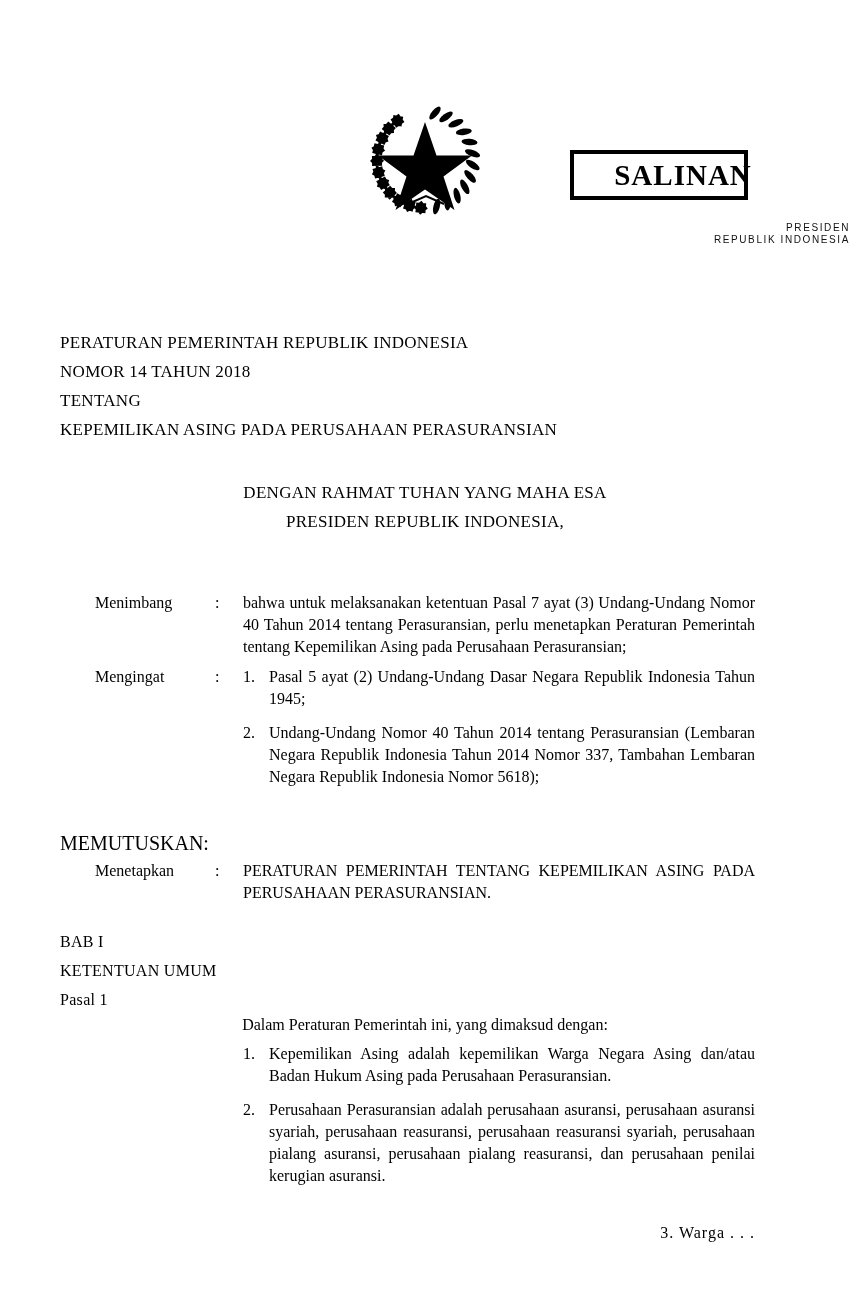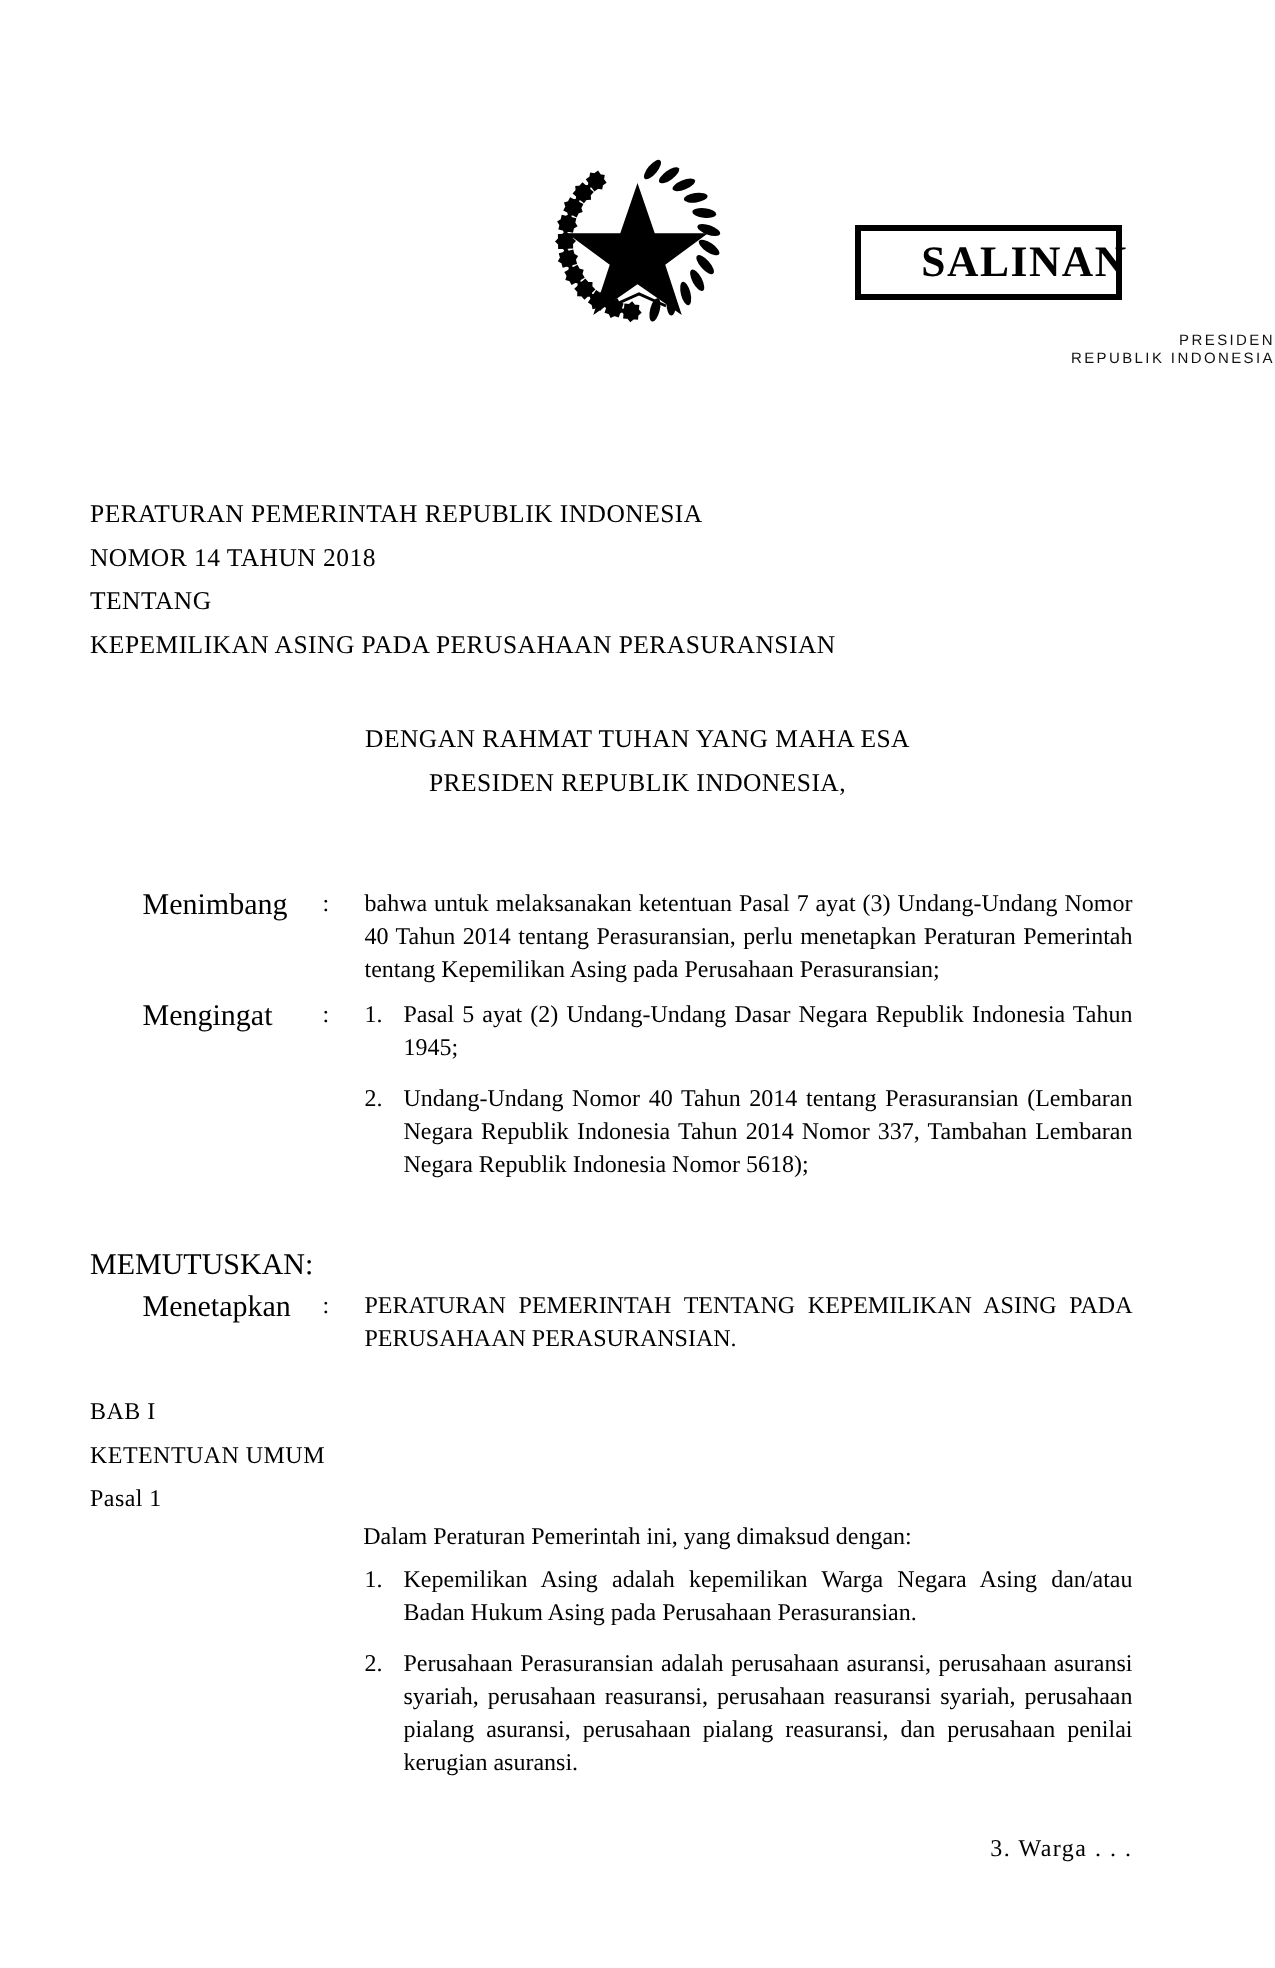--- a/index.html
+++ b/index.html
@@ -102,21 +102,21 @@
     font-size: 16px;
   }
   .clause-row {
     display: flex;
     align-items: flex-start;
     margin-bottom: 8px;
   }
   .clause-label {
     width: 120px;
     flex: 0 0 120px;
-    font-size: 20px;
+    font-size: 16px;
     line-height: 22px;
   }
   .clause-colon {
     width: 28px;
     flex: 0 0 28px;
     font-size: 16px;
     line-height: 22px;
   }
   .clause-body {
     flex: 1 1 auto;

